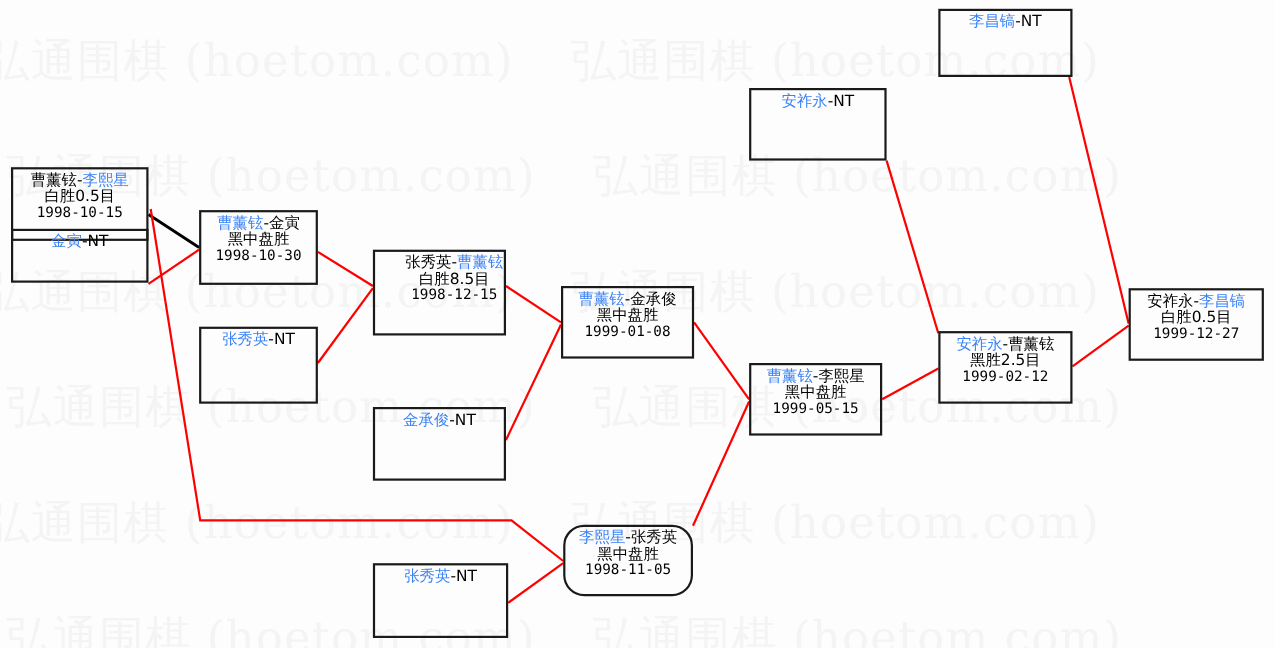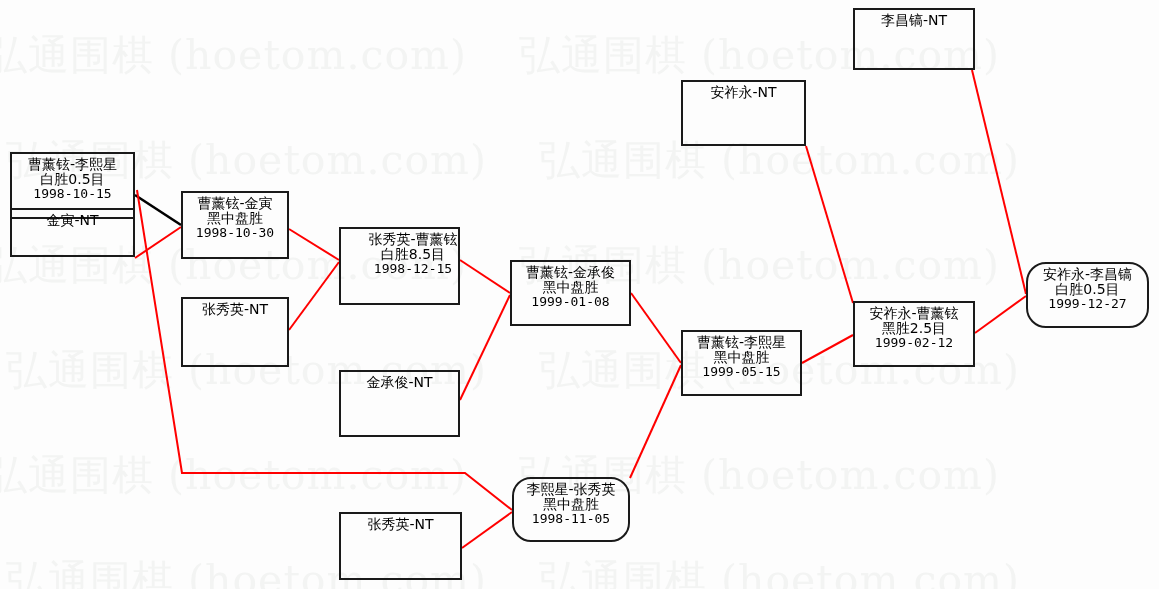--- a/index.html
+++ b/index.html
@@ -69,21 +69,21 @@
   }
   .node .ln.cjk {
     font-family: "DejaVu Sans", "Liberation Sans", sans-serif;
     font-size: 14px;
   }
   .node .ln.date {
     font-family: "DejaVu Sans Mono", "Liberation Mono", monospace;
     font-size: 13px;
     letter-spacing: 0px;
   }
-  .red { color: #000000; }
+  .red { color: #3b82f6; }
   .blk { color: #000000; }
 </style>
 </head>
 <body>
 
 <div id="stage">
 
   <div id="watermark-layer">
       <div class="wm-row" style="top: 28px; left: -14px; color: rgb(243, 244, 243);"><span>弘通围棋 (hoetom.com)</span><span>弘通围棋 (hoetom.com)</span></div>
       <div class="wm-row" style="top: 133px; left: 6px; color: rgb(243, 244, 243);"><span>弘通围棋 (hoetom.com)</span><span>弘通围棋 (hoetom.com)</span></div>
@@ -157,20 +157,20 @@
         <span class="ln cjk"><span class="red">安祚永</span><span class="blk">-</span><span class="blk">NT</span></span>
       </div>
       <div class="node" style="left: 853px; top: 301px; width: 122px; height: 66px; border-color: rgb(26, 26, 26); text-align: center;">
         <span class="ln cjk"><span class="red">安祚永</span><span class="blk">-</span><span class="blk">曹薰铉</span></span>
         <span class="ln cjk blk">黑胜2.5目</span>
         <span class="ln date blk">1999-02-12</span>
       </div>
       <div class="node" style="left: 853px; top: 8px; width: 122px; height: 62px; border-color: rgb(26, 26, 26);">
         <span class="ln cjk"><span class="red">李昌镐</span><span class="blk">-</span><span class="blk">NT</span></span>
       </div>
-      <div class="node" style="left: 1026px; top: 262px; width: 123px; height: 66px; border-color: rgb(26, 26, 26); border-radius: 20px;">
+      <div class="node" style="left: 1026px; top: 262px; width: 123px; height: 66px; border-color: rgb(26, 26, 26);">
         <span class="ln cjk"><span class="blk">安祚永</span><span class="blk">-</span><span class="red">李昌镐</span></span>
         <span class="ln cjk blk">白胜0.5目</span>
         <span class="ln date blk">1999-12-27</span>
       </div>
     </div>
 
 </div>
 
 </body></html>

